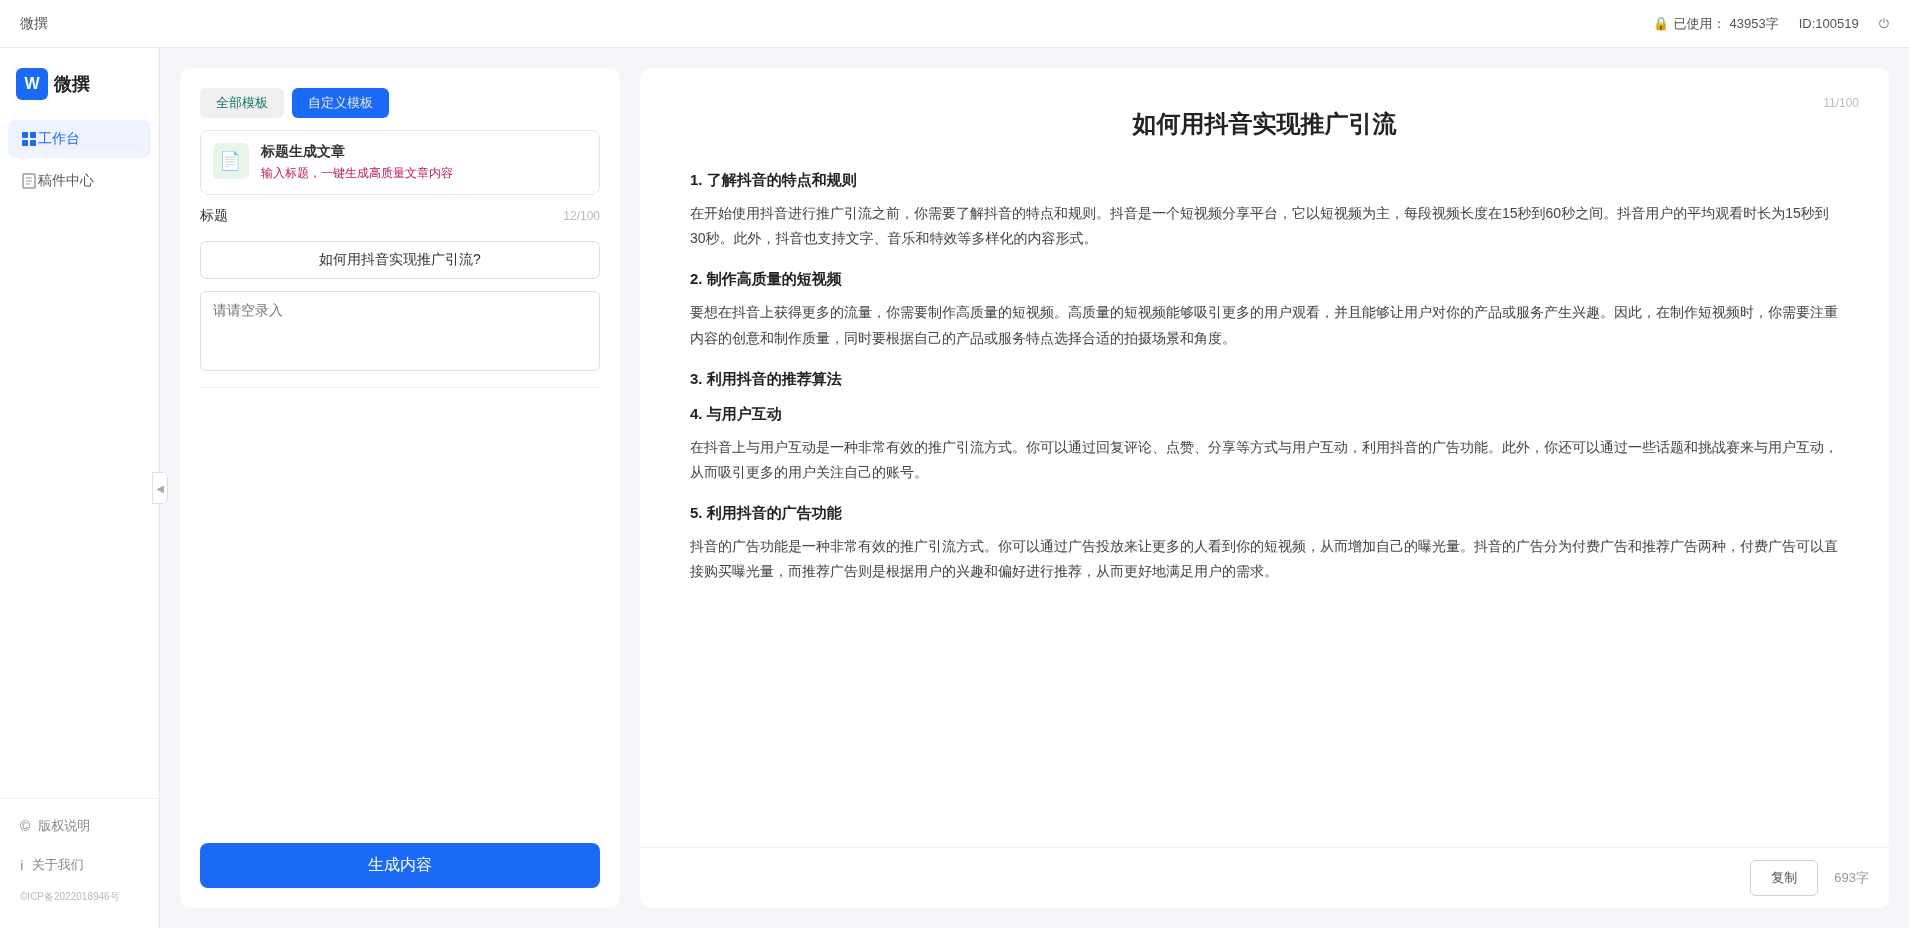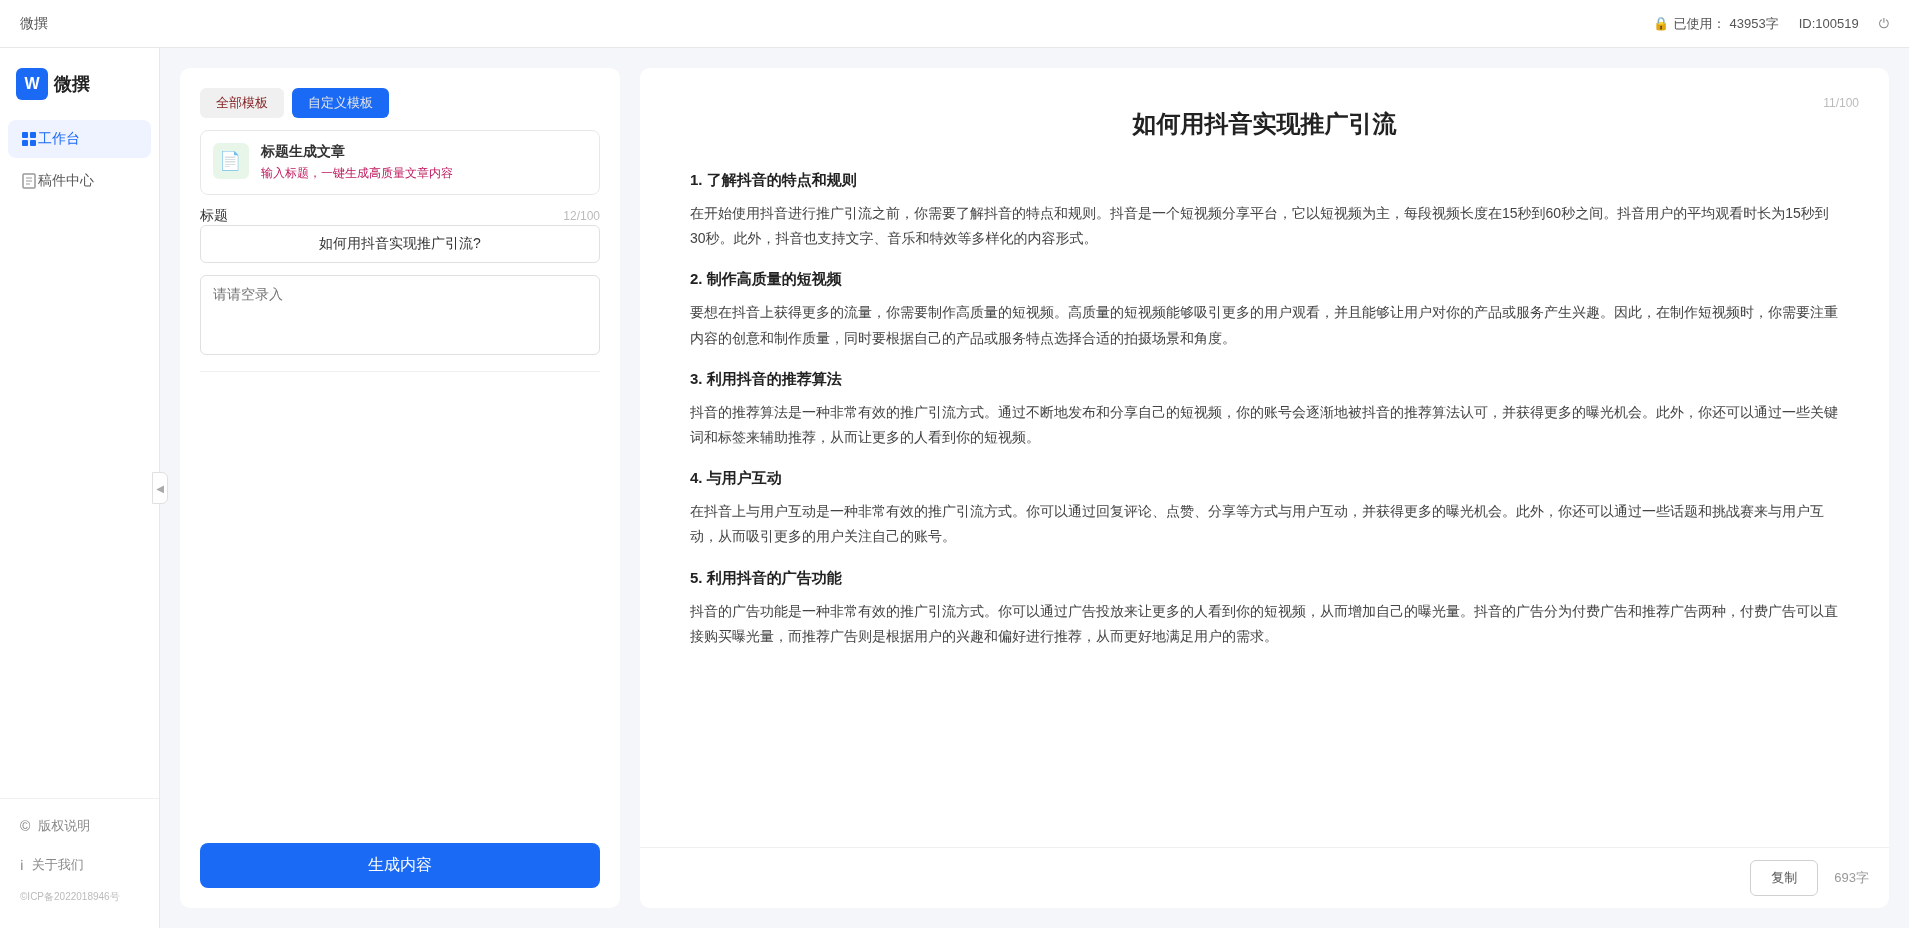--- a/index.html
+++ b/index.html
@@ -192,21 +192,21 @@
     }
     .tab-btn {
       padding: 6px 16px;
       border-radius: 6px;
       font-size: 13px;
       cursor: pointer;
       border: none;
       background: transparent;
     }
     .tab-btn.inactive {
-      color: #7f1d1d;
+      color: #0f766e;
       background: #f0f0f0;
     }
     .tab-btn.active-tab {
       background: #1a6af5;
       color: #e5e5e5;
     }
 
     
     .template-card {
       display: flex;
@@ -236,21 +236,21 @@
     }
     .template-info .template-desc {
       font-size: 12px;
       color: #be185d;
     }
 
     
     .field-section {
       display: flex;
       flex-direction: column;
-      gap: 0;
+      gap: 16px;
     }
     .field-label-row {
       display: flex;
       justify-content: space-between;
       align-items: center;
     }
     .field-label {
       font-size: 14px;
       color: #333;
       font-weight: 500;
@@ -476,23 +476,22 @@
           <h1 class="article-title">如何用抖音实现推广引流</h1>
           <span class="article-page-count">11/100</span>
         </div>
         <div class="article-body" id="article-body">
 
             <h3>1.  了解抖音的特点和规则</h3>
             <p>在开始使用抖音进行推广引流之前，你需要了解抖音的特点和规则。抖音是一个短视频分享平台，它以短视频为主，每段视频长度在15秒到60秒之间。抖音用户的平均观看时长为15秒到30秒。此外，抖音也支持文字、音乐和特效等多样化的内容形式。</p>
             <h3>2.  制作高质量的短视频</h3>
             <p>要想在抖音上获得更多的流量，你需要制作高质量的短视频。高质量的短视频能够吸引更多的用户观看，并且能够让用户对你的产品或服务产生兴趣。因此，在制作短视频时，你需要注重内容的创意和制作质量，同时要根据自己的产品或服务特点选择合适的拍摄场景和角度。</p>
             <h3>3.  利用抖音的推荐算法</h3>
-            <p>抖音的推荐算法是一种非常有效的推广引流方式。通过不断地发布和分享自己的短视频，你的账号会逐渐地被抖音的推荐算法认可，并获得更多的曝光机会。此外，你还可以通过一些关键词和标签来辅助推荐，从而让更多的人看到你的短视频。</p>
             <h3>4.  与用户互动</h3>
-            <p>在抖音上与用户互动是一种非常有效的推广引流方式。你可以通过回复评论、点赞、分享等方式与用户互动，并获得更多的曝光机会。此外，你还可以通过一些话题和挑战赛来与用户互动，从而吸引更多的用户关注自己的账号。</p>
+            <p>在抖音上与用户互动是一种非常有效的推广引流方式。你可以通过回复评论、点赞、分享等方式与用户互动，利用抖音的广告功能。此外，你还可以通过一些话题和挑战赛来与用户互动，从而吸引更多的用户关注自己的账号。</p>
             <h3>5.  利用抖音的广告功能</h3>
             <p>抖音的广告功能是一种非常有效的推广引流方式。你可以通过广告投放来让更多的人看到你的短视频，从而增加自己的曝光量。抖音的广告分为付费广告和推荐广告两种，付费广告可以直接购买曝光量，而推荐广告则是根据用户的兴趣和偏好进行推荐，从而更好地满足用户的需求。</p>
           </div>
         <div class="article-footer">
           <button class="copy-btn">复制</button>
           <span class="word-count-footer">693字</span>
         </div>
       </div>
     </div>
 

